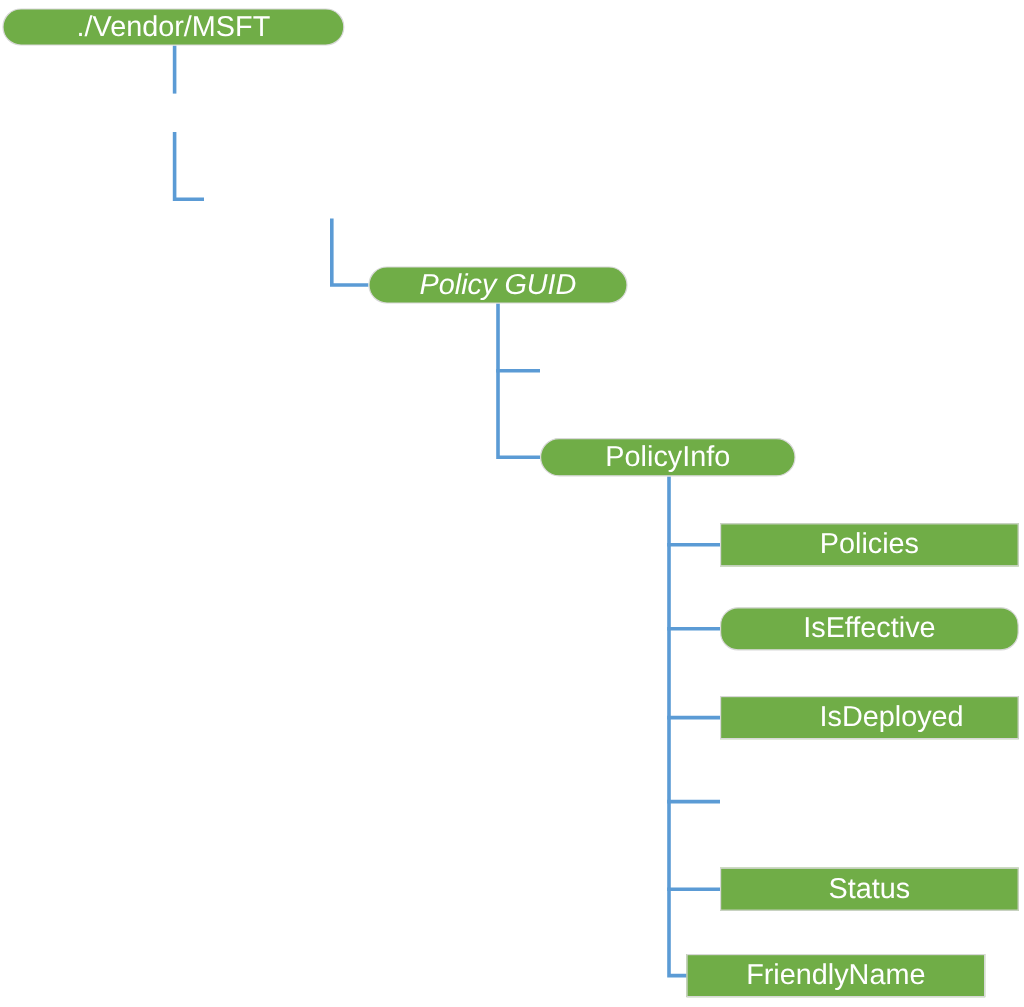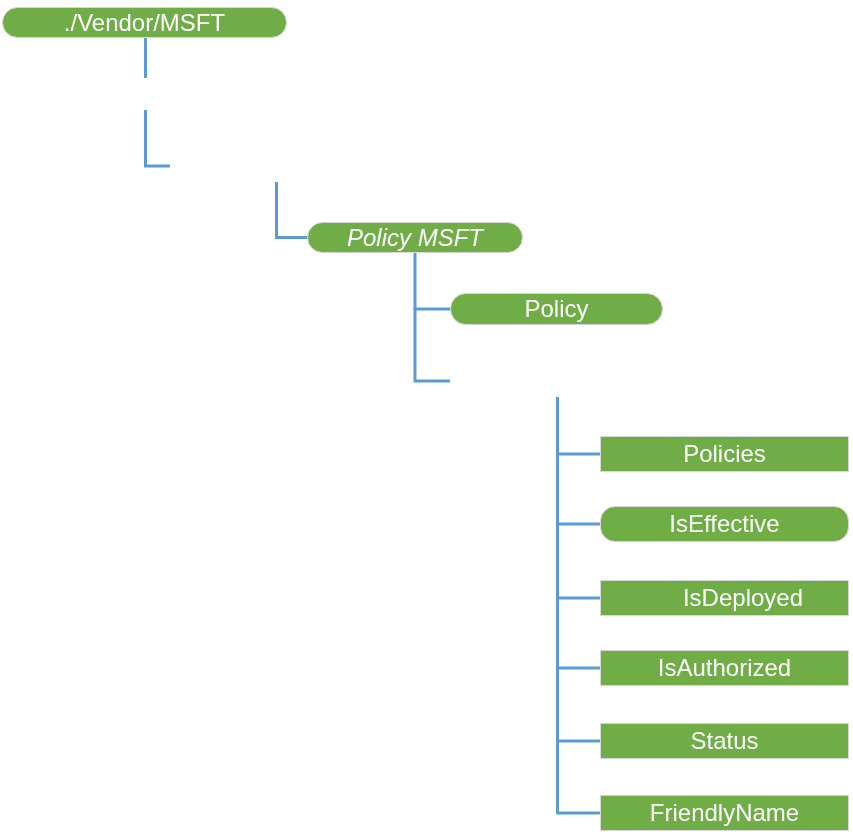--- a/index.html
+++ b/index.html
@@ -56,30 +56,29 @@
     <path d="M556 524 L600 524" stroke-width="3" stroke="#5B9BD5"></path>
     <path d="M556 598 L600 598" stroke-width="3" stroke="#5B9BD5"></path>
     <path d="M556 668 L600 668" stroke-width="3" stroke="#5B9BD5"></path>
     <path d="M556 741 L600 741" stroke-width="3" stroke="#5B9BD5"></path>
   </svg>
 
   <div class="node pill" style="left:2px;   top:7px;   width:285px; height:31px;">./Vendor/MSFT</div>
 
 
 
-  <div class="node pill italic" style="left:307px; top:222px; width:216px; height:31px;">Policy MSFT</div>
+  <div class="node pill italic" style="left:307px; top:222px; width:216px; height:31px;">Policy GUID</div>
 
-  <div class="node pill" style="left:450px; top:293px; width:213px; height:32px;">Policy</div>
 
+  <div class="node pill" style="left:450px; top:365px; width:213px; height:32px;">PolicyInfo</div>
 
   <div class="node rect-node" style="left:600px; top:436px; width:249px; height:36px;">Policies</div>
 
   <div class="node rect-node" style="left:600px; top:506px; width:249px; height:36px;border-radius:15px;">IsEffective</div>
 
   <div class="node rect-node" style="left:600px; top:580px; width:249px; height:36px;padding-left:37px;">IsDeployed</div>
 
-  <div class="node rect-node" style="left:600px; top:650px; width:249px; height:36px;">IsAuthorized</div>
 
   <div class="node rect-node" style="left:600px; top:723px; width:249px; height:36px;">Status</div>
 
-  <div class="node rect-node" style="left:600px; top:795px; width:249px; height:36px;">FriendlyName</div>
+  <div class="node rect-node" style="left:572px; top:795px; width:249px; height:36px;">FriendlyName</div>
 
 </div>
 
 </body></html>

